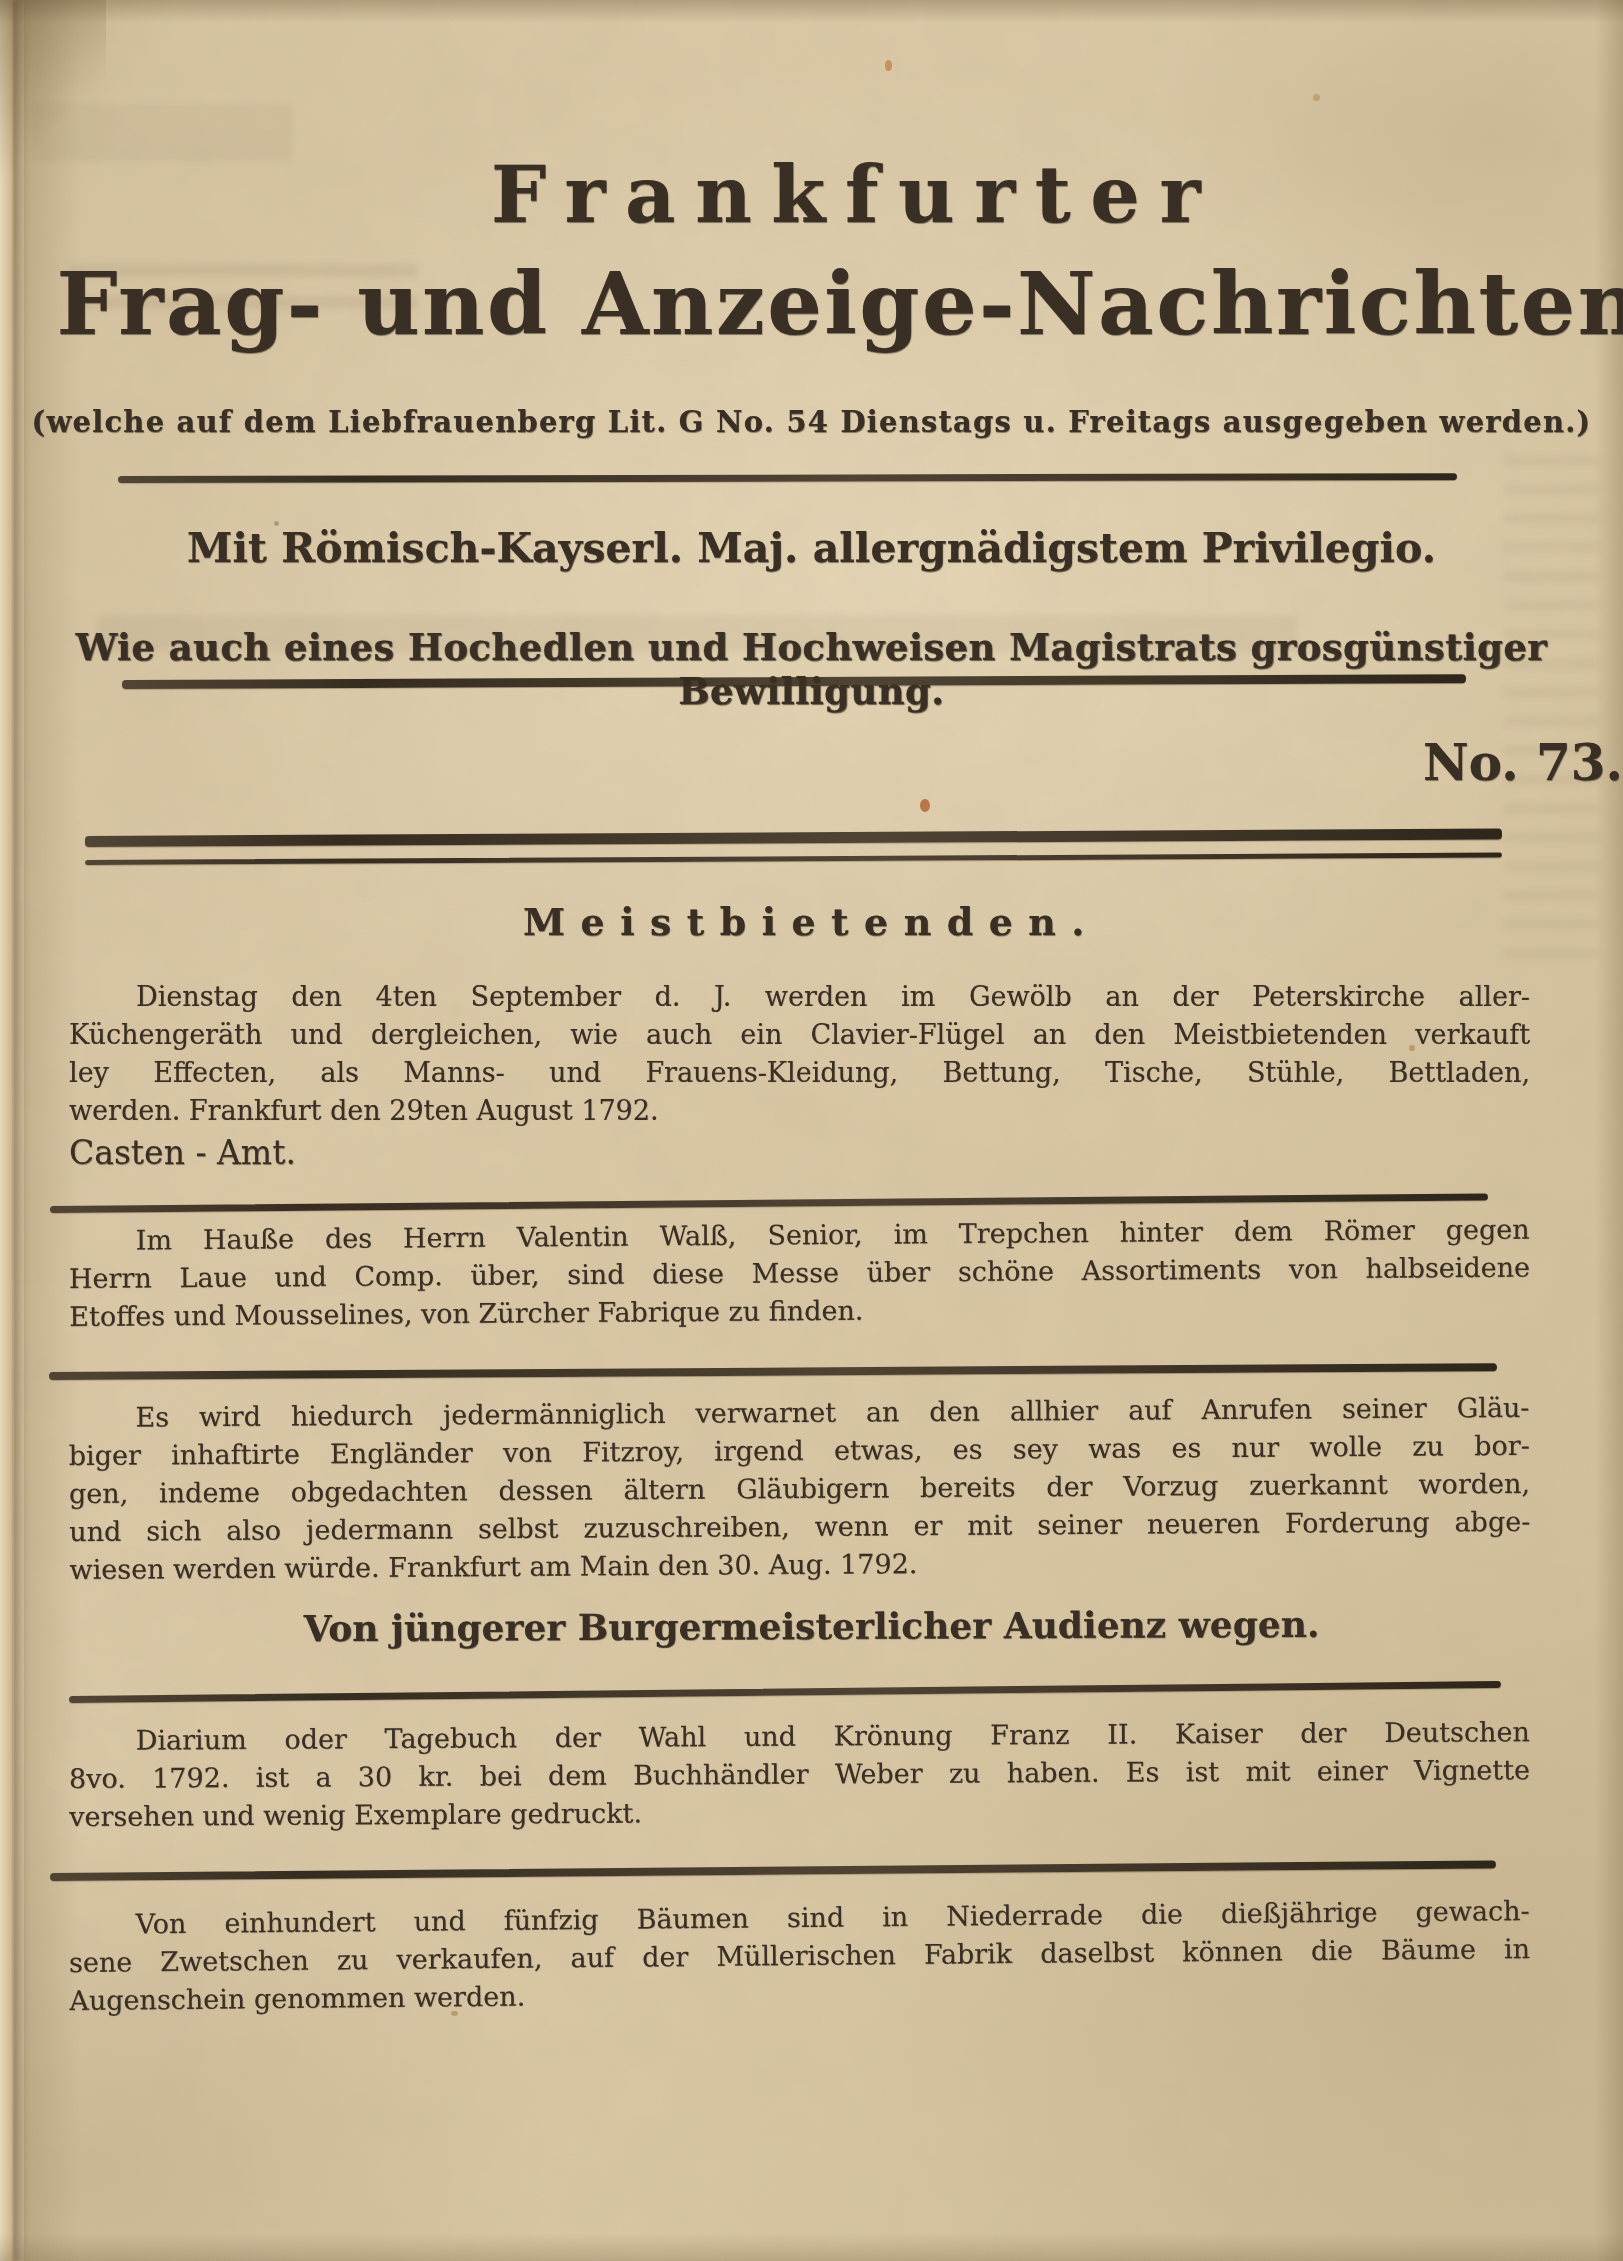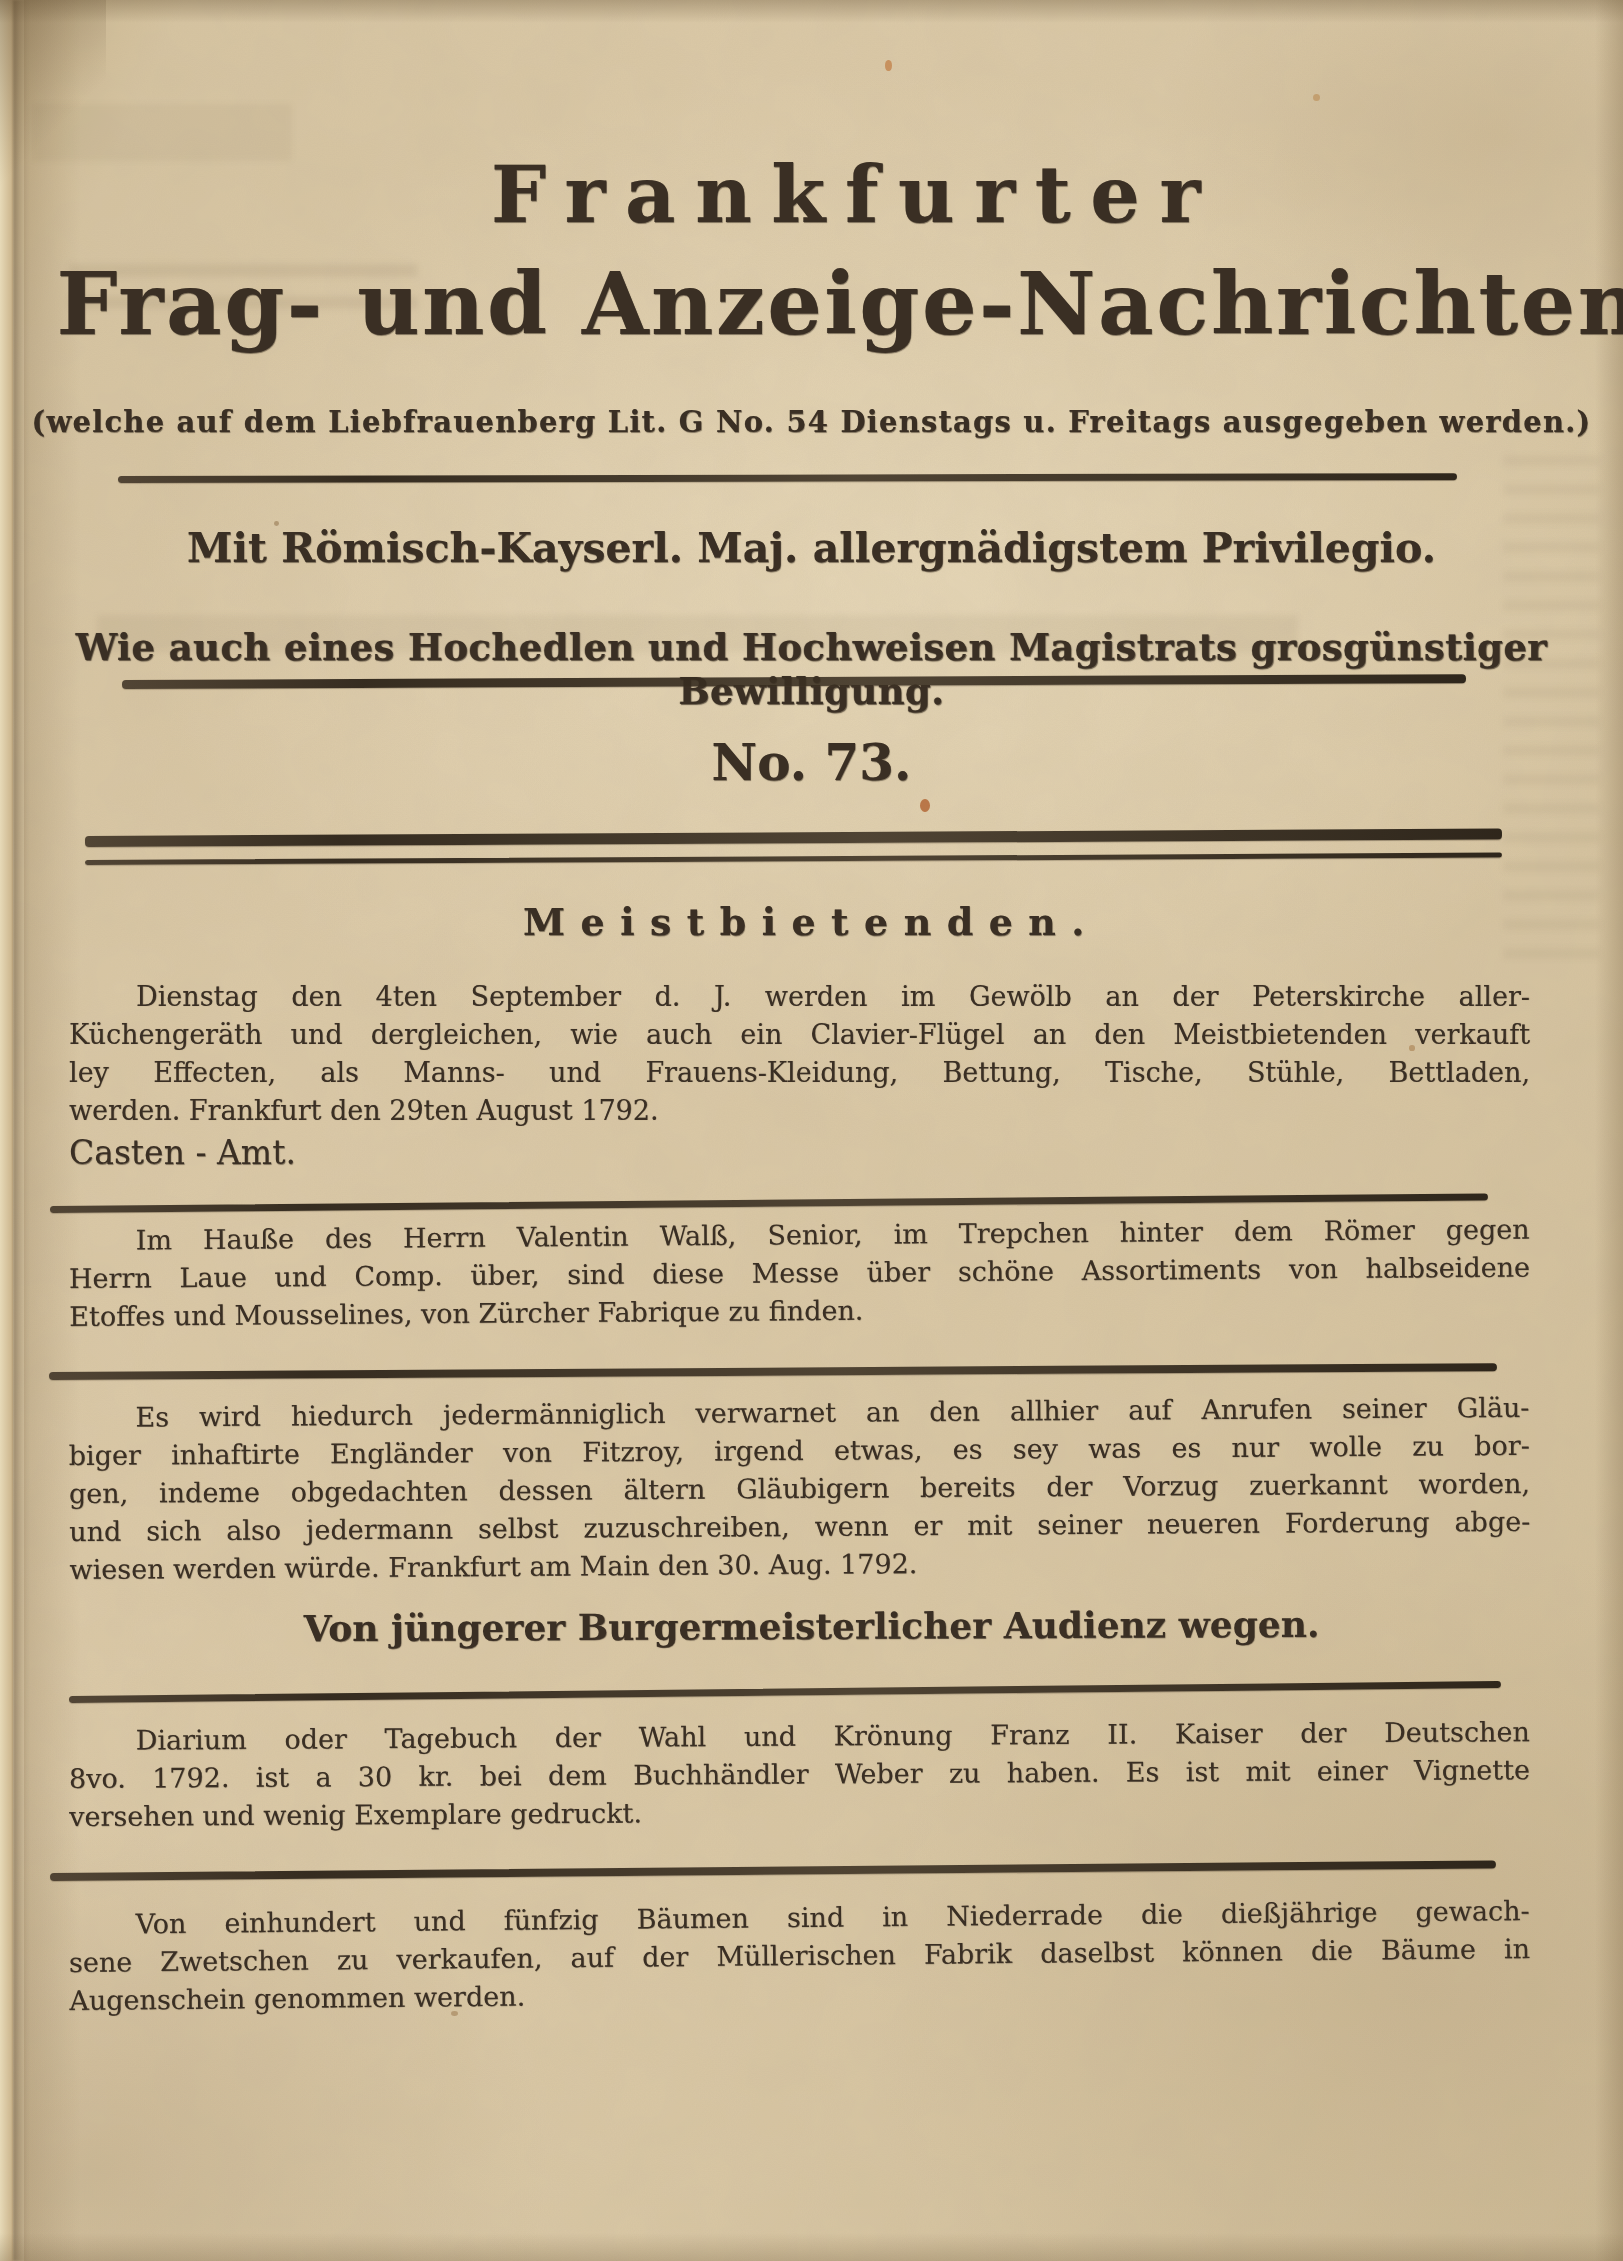--- a/index.html
+++ b/index.html
@@ -41,21 +41,21 @@
 
   
   .tblock { position:absolute; left:0; width:100%; text-align:center;
             text-shadow: 0.5px 0.5px 0.8px rgba(56,45,33,0.55), -0.2px 0 0.6px rgba(56,45,33,0.30); }
   .title1 { top:149px; font-size:78px; font-weight:bold; letter-spacing:19.5px;padding-left:44px; }
   .title2 { top:253px; font-size:86px; font-weight:bold; letter-spacing:2.4px;margin-left:38px; }
   .subtitle { top:405px; font-size:29px; font-weight:bold; letter-spacing:1.2px; }
   .priv1 { top:524px; font-size:41px; font-weight:bold; }
   .priv2 { top:609px; font-size:37px; font-weight:bold; letter-spacing:0.4px;
            text-shadow: 0.8px 0.6px 1.1px rgba(50,40,28,0.7), -0.4px 0 0.7px rgba(50,40,28,0.45); margin-top: 16px; }
-  .issue { top:733px; font-size:50px; font-weight:bold; display:flex; justify-content:center; gap:58px; }
+  .issue { top:733px; font-size:50px; font-weight:bold; display:flex; justify-content:flex-end; gap:58px; }
   .heading { top:899px; font-size:38px; font-weight:bold; letter-spacing:15.4px; }
 
   .rule { position:absolute; border-radius:4px; transform-origin:0 50%;
           background:linear-gradient(90deg, rgba(64,52,38,0.88), rgba(45,36,25,0.95) 18%, rgba(60,49,35,0.88) 55%, rgba(40,32,22,0.96));
           box-shadow:0 0.8px 0.8px rgba(74,61,44,0.35); }
 
   .para { position:absolute; left:69px; width:1461px; font-size:27px; line-height:38px;
           transform-origin:0 50%;
           text-shadow: 0.4px 0.4px 0.7px rgba(56,45,33,0.5); }
   .tline { text-align:justify; text-align-last:justify; }

